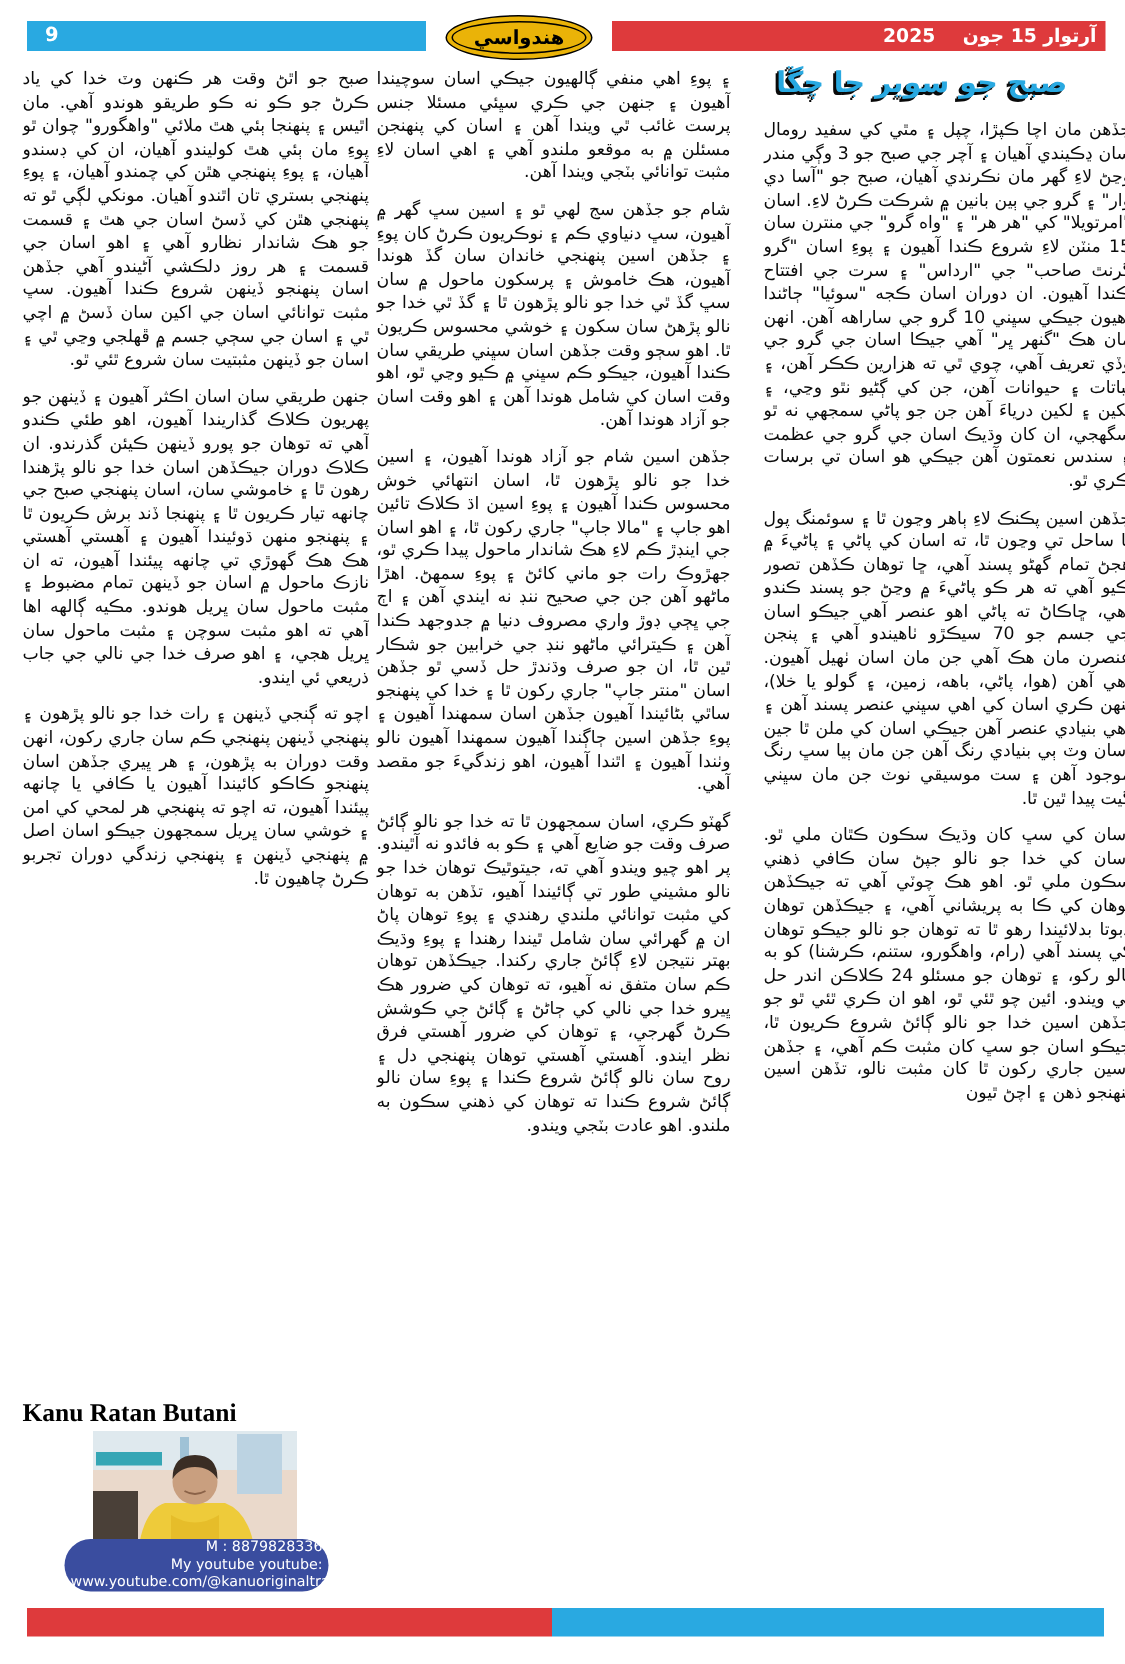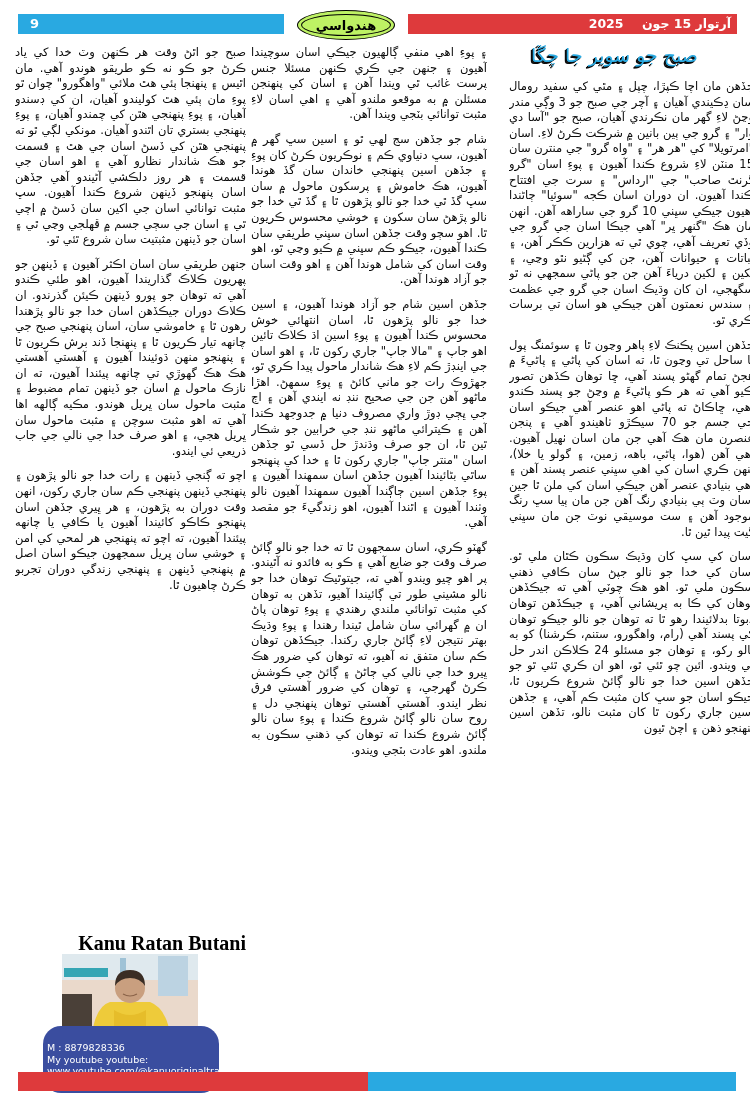--- a/index.html
+++ b/index.html
@@ -6,43 +6,43 @@
   .page{position:relative;width:750px;height:1109px;background:#ffffff;overflow:hidden;
         font-family:"DejaVu Sans",sans-serif;}
   
   .topbar-blue{position:absolute;left:18px;top:14px;width:266px;height:20px;background:#29a9e1;
                color:#fff;font-weight:bold;font-size:13px;line-height:20px;padding-left:12px;box-sizing:border-box;}
   .topbar-red{position:absolute;left:408px;top:14px;width:329px;height:20px;background:#de3a3c;
               color:#fff;font-weight:bold;font-size:12.5px;line-height:20px;direction:rtl;
               padding-right:6px;box-sizing:border-box;}
   .topbar-red .yr{margin-right:14px;}
   .masthead{position:absolute;left:297px;top:10px;width:96px;height:28px;border:1.5px solid #000;
-            border-radius:50%;background:#bef264;display:flex;align-items:center;justify-content:center;}
+            border-radius:50%;background:#eab308;display:flex;align-items:center;justify-content:center;}
   .masthead-inner{width:88px;height:20px;border:1px solid #000;border-radius:50%;
                   display:flex;align-items:center;justify-content:center;}
   .masthead-inner span{font-size:13px;font-weight:bold;color:#000;direction:rtl;line-height:1;}
   
   .headline{position:absolute;left:492px;top:44px;width:245px;text-align:center;direction:rtl;
-            font-size:19px;font-weight:normal;color:#29a9e1;
+            font-size:19px;font-weight:bold;color:#29a9e1;
             text-shadow:-2px 2px 0 #0a0a0a,-1px 1px 0 #0a0a0a;}
   
   .col{position:absolute;direction:rtl;text-align:justify;color:#0a0a0a;
        font-size:11.5px;line-height:15.6px;overflow:hidden;}
   .col .para{margin:0 0 9px 0;}
   .col-right{left:509px;top:79px;width:245px;height:990px;}
   .col-mid{left:251px;top:45px;width:236px;height:1024px;}
   .col-left{left:15px;top:45px;width:231px;height:884px;}
   
   .author-box{position:absolute;left:15px;top:932px;width:231px;height:134px;}
-  .author-name{text-align:right;font-family:"Liberation Serif","DejaVu Serif",serif;
-               font-weight:bold;font-size:20px;color:#000;}
+  .author-name{text-align:left;font-family:"Liberation Serif","DejaVu Serif",serif;
+               font-weight:bold;font-size:17px;color:#000;}
   .author-photo{position:absolute;left:47px;top:22px;width:136px;height:80px;overflow:hidden;
                 background:#ead9cb;}
   .author-pill{position:absolute;left:28px;top:94px;width:176px;background:#3a4d9f;border-radius:18px;
-               color:#fff;text-align:left;font-size:9.5px;line-height:11.5px;padding:16px 4px;box-sizing:border-box;}
+               color:#fff;text-align:right;font-size:9.5px;line-height:11.5px;padding:0 4px;box-sizing:border-box;}
   
   .bottombar-red{position:absolute;left:18px;top:1072px;width:350px;height:19px;background:#de3a3c;}
   .bottombar-blue{position:absolute;left:368px;top:1072px;width:368px;height:19px;background:#29a9e1;}
 </style>
 </head>
 <body>
 
 <div class="page">
 
   <div class="topbar-blue">
@@ -61,21 +61,21 @@
   </div>
 
   <div class="headline">صبح جو سوير جا چڱا</div>
 
   <div class="col col-right" lang="sd">
       <p class="para">جڏهن مان اچا ڪپڙا، چپل ۽ مٿي کي سفيد رومال سان ڍڪيندي آهيان ۽ آچر جي صبح جو 3 وڳي مندر وڃڻ لاءِ گهر مان نڪرندي آهيان، صبح جو "آسا دي وار" ۽ گرو جي ٻين بانين ۾ شرڪت ڪرڻ لاءِ. اسان "امرتويلا" کي "هر هر" ۽ "واه گرو" جي منترن سان 15 منٽن لاءِ شروع ڪندا آهيون ۽ پوءِ اسان "گرو گرنٿ صاحب" جي "ارداس" ۽ سرت جي افتتاح ڪندا آهيون. ان دوران اسان ڪجه "سوئيا" ڄاڻندا آهيون جيڪي سڀني 10 گرو جي ساراهه آهن. انهن مان هڪ "گنهر ڀر" آهي جيڪا اسان جي گرو جي وڏي تعريف آهي، چوي ٿي ته هزارين ڪڪر آهن، ۽ نباتات ۽ حيوانات آهن، جن کي ڳڻيو نٿو وڃي، ۽ لکين ۽ لکين درياءَ آهن جن جو پاڻي سمجهي نه ٿو سگهجي، ان کان وڌيڪ اسان جي گرو جي عظمت ۽ سندس نعمتون آهن جيڪي هو اسان تي برسات ڪري ٿو.</p>
       <p class="para">جڏهن اسين پڪنڪ لاءِ ٻاهر وڃون ٿا ۽ سوئمنگ پول يا ساحل تي وڃون ٿا، ته اسان کي پاڻي ۽ پاڻيءَ ۾ هجڻ تمام گهڻو پسند آهي، ڇا توهان ڪڏهن تصور ڪيو آهي ته هر ڪو پاڻيءَ ۾ وڃڻ جو پسند ڪندو آهي، ڇاڪاڻ ته پاڻي اهو عنصر آهي جيڪو اسان جي جسم جو 70 سيڪڙو ٺاهيندو آهي ۽ پنجن عنصرن مان هڪ آهي جن مان اسان ٺهيل آهيون. اهي آهن (هوا، پاڻي، باهه، زمين، ۽ گولو يا خلا)، تنهن ڪري اسان کي اهي سڀني عنصر پسند آهن ۽ اهي بنيادي عنصر آهن جيڪي اسان کي ملن ٿا جين اسان وٽ ٻي بنيادي رنگ آهن جن مان ٻيا سڀ رنگ موجود آهن ۽ ست موسيقي نوٽ جن مان سڀني گيت پيدا ٿين ٿا.</p>
       <p class="para">اسان کي سڀ کان وڌيڪ سڪون ڪٿان ملي ٿو. اسان کي خدا جو نالو جپڻ سان ڪافي ذهني سڪون ملي ٿو. اهو هڪ چوٽي آهي ته جيڪڏهن توهان کي ڪا به پريشاني آهي، ۽ جيڪڏهن توهان دبوتا بدلائيندا رهو ٿا ته توهان جو نالو جيڪو توهان کي پسند آهي (رام، واهگورو، ستنم، ڪرشنا) کو به نالو رکو، ۽ توهان جو مسئلو 24 ڪلاڪن اندر حل ٿي ويندو. ائين چو ٿئي ٿو، اهو ان ڪري ٿئي ٿو جو جڏهن اسين خدا جو نالو ڳائڻ شروع ڪريون ٿا، جيڪو اسان جو سڀ کان مثبت ڪم آهي، ۽ جڏهن اسين جاري رکون ٿا کان مثبت نالو، تڏهن اسين پنهنجو ذهن ۽ اچڻ ٿيون</p>
     </div>
   <div class="col col-mid" lang="sd">
-      <p class="para">۽ پوءِ اهي منفي ڳالهيون جيڪي اسان سوچيندا آهيون ۽ جنهن جي ڪري ڪنهن مسئلا جنس پرست غائب ٿي ويندا آهن ۽ اسان کي پنهنجن مسئلن ۾ به موقعو ملندو آهي ۽ اهي اسان لاءِ مثبت توانائي بٽجي ويندا آهن.</p>
+      <p class="para">۽ پوءِ اهي منفي ڳالهيون جيڪي اسان سوچيندا آهيون ۽ جنهن جي ڪري سڀئي مسئلا جنس پرست غائب ٿي ويندا آهن ۽ اسان کي پنهنجن مسئلن ۾ به موقعو ملندو آهي ۽ اهي اسان لاءِ مثبت توانائي بٽجي ويندا آهن.</p>
       <p class="para">شام جو جڏهن سج لهي ٿو ۽ اسين سڀ گهر ۾ آهيون، سڀ دنياوي ڪم ۽ نوڪريون ڪرڻ کان پوءِ ۽ جڏهن اسين پنهنجي خاندان سان گڏ هوندا آهيون، هڪ خاموش ۽ پرسکون ماحول ۾ سان سڀ گڏ ٿي خدا جو نالو پڙهون ٿا ۽ گڏ ٿي خدا جو نالو پڙهڻ سان سکون ۽ خوشي محسوس ڪريون ٿا. اهو سڄو وقت جڏهن اسان سڀني طريقي سان ڪندا آهيون، جيڪو ڪم سڀني ۾ ڪيو وڃي ٿو، اهو وقت اسان کي شامل هوندا آهن ۽ اهو وقت اسان جو آزاد هوندا آهن.</p>
       <p class="para">جڏهن اسين شام جو آزاد هوندا آهيون، ۽ اسين خدا جو نالو پڙهون ٿا، اسان انتهائي خوش محسوس ڪندا آهيون ۽ پوءِ اسين اڌ ڪلاڪ تائين اهو جاپ ۽ "مالا جاپ" جاري رکون ٿا، ۽ اهو اسان جي اينڊڙ ڪم لاءِ هڪ شاندار ماحول پيدا ڪري ٿو، جهڙوڪ رات جو ماني کائڻ ۽ پوءِ سمهڻ. اهڙا ماڻهو آهن جن جي صحيح ننڊ نه ايندي آهن ۽ اڄ جي ڀڄي ڊوڙ واري مصروف دنيا ۾ جدوجهد ڪندا آهن ۽ ڪيترائي ماڻهو ننڊ جي خرابين جو شڪار ٿين ٿا، ان جو صرف وڌندڙ حل ڏسي ٿو جڏهن اسان "منتر جاپ" جاري رکون ٿا ۽ خدا کي پنهنجو ساٿي بڻائيندا آهيون جڏهن اسان سمهندا آهيون ۽ پوءِ جڏهن اسين ڄاڳندا آهيون سمهندا آهيون نالو وٺندا آهيون ۽ اٿندا آهيون، اهو زندگيءَ جو مقصد آهي.</p>
       <p class="para">گهٽو ڪري، اسان سمجهون ٿا ته خدا جو نالو ڳائڻ صرف وقت جو ضايع آهي ۽ ڪو به فائدو نه آٿيندو. پر اهو چيو ويندو آهي ته، جيتوٿيڪ توهان خدا جو نالو مشيني طور تي ڳائيندا آهيو، تڏهن به توهان کي مثبت توانائي ملندي رهندي ۽ پوءِ توهان پاڻ ان ۾ گهرائي سان شامل ٿيندا رهندا ۽ پوءِ وڌيڪ بهتر نتيجن لاءِ ڳائڻ جاري رکندا. جيڪڏهن توهان ڪم سان متفق نه آهيو، ته توهان کي ضرور هڪ ڀيرو خدا جي نالي کي ڄاڻڻ ۽ ڳائڻ جي ڪوشش ڪرڻ گهرجي، ۽ توهان کي ضرور آهستي فرق نظر ايندو. آهستي آهستي توهان پنهنجي دل ۽ روح سان نالو ڳائڻ شروع ڪندا ۽ پوءِ سان نالو ڳائڻ شروع ڪندا ته توهان کي ذهني سڪون به ملندو. اهو عادت بٽجي ويندو.</p>
     </div>
   <div class="col col-left" lang="sd">
       <p class="para">صبح جو اٿڻ وقت هر ڪنهن وٽ خدا کي ياد ڪرڻ جو ڪو نه ڪو طريقو هوندو آهي. مان اٿيس ۽ پنهنجا ٻئي هٿ ملائي "واهگورو" چوان ٿو پوءِ مان ٻئي هٿ کوليندو آهيان، ان کي ڊسندو آهيان، ۽ پوءِ پنهنجي هٿن کي چمندو آهيان، ۽ پوءِ پنهنجي بستري تان اٿندو آهيان. مونکي لڳي ٿو ته پنهنجي هٿن کي ڏسڻ اسان جي هٿ ۽ قسمت جو هڪ شاندار نظارو آهي ۽ اهو اسان جي قسمت ۽ هر روز دلڪشي آڻيندو آهي جڏهن اسان پنهنجو ڏينهن شروع ڪندا آهيون. سڀ مثبت توانائي اسان جي اکين سان ڏسڻ ۾ اچي ٿي ۽ اسان جي سڄي جسم ۾ ڦهلجي وڃي ٿي ۽ اسان جو ڏينهن مثبتيت سان شروع ٿئي ٿو.</p>
       <p class="para">جنهن طريقي سان اسان اڪثر آهيون ۽ ڏينهن جو پهريون ڪلاڪ گذاريندا آهيون، اهو طئي ڪندو آهي ته توهان جو پورو ڏينهن ڪيئن گذرندو. ان ڪلاڪ دوران جيڪڏهن اسان خدا جو نالو پڙهندا رهون ٿا ۽ خاموشي سان، اسان پنهنجي صبح جي چانهه تيار ڪريون ٿا ۽ پنهنجا ڏند برش ڪريون ٿا ۽ پنهنجو منهن ڌوئيندا آهيون ۽ آهستي آهستي هڪ هڪ گهوڙي تي چانهه پيئندا آهيون، ته ان نازڪ ماحول ۾ اسان جو ڏينهن تمام مضبوط ۽ مثبت ماحول سان ڀريل هوندو. مڪيه ڳالهه اها آهي ته اهو مثبت سوچن ۽ مثبت ماحول سان ڀريل هجي، ۽ اهو صرف خدا جي نالي جي جاب ذريعي ئي ايندو.</p>
       <p class="para">اچو ته ڳنجي ڏينهن ۽ رات خدا جو نالو پڙهون ۽ پنهنجي ڏينهن پنهنجي ڪم سان جاري رکون، انهن وقت دوران به پڙهون، ۽ هر ڀيري جڏهن اسان پنهنجو ڪاڪو کائيندا آهيون يا ڪافي يا چانهه پيئندا آهيون، ته اچو ته پنهنجي هر لمحي کي امن ۽ خوشي سان ڀريل سمجهون جيڪو اسان اصل ۾ پنهنجي ڏينهن ۽ پنهنجي زندگي دوران تجربو ڪرڻ چاهيون ٿا.</p>
     </div>
 

